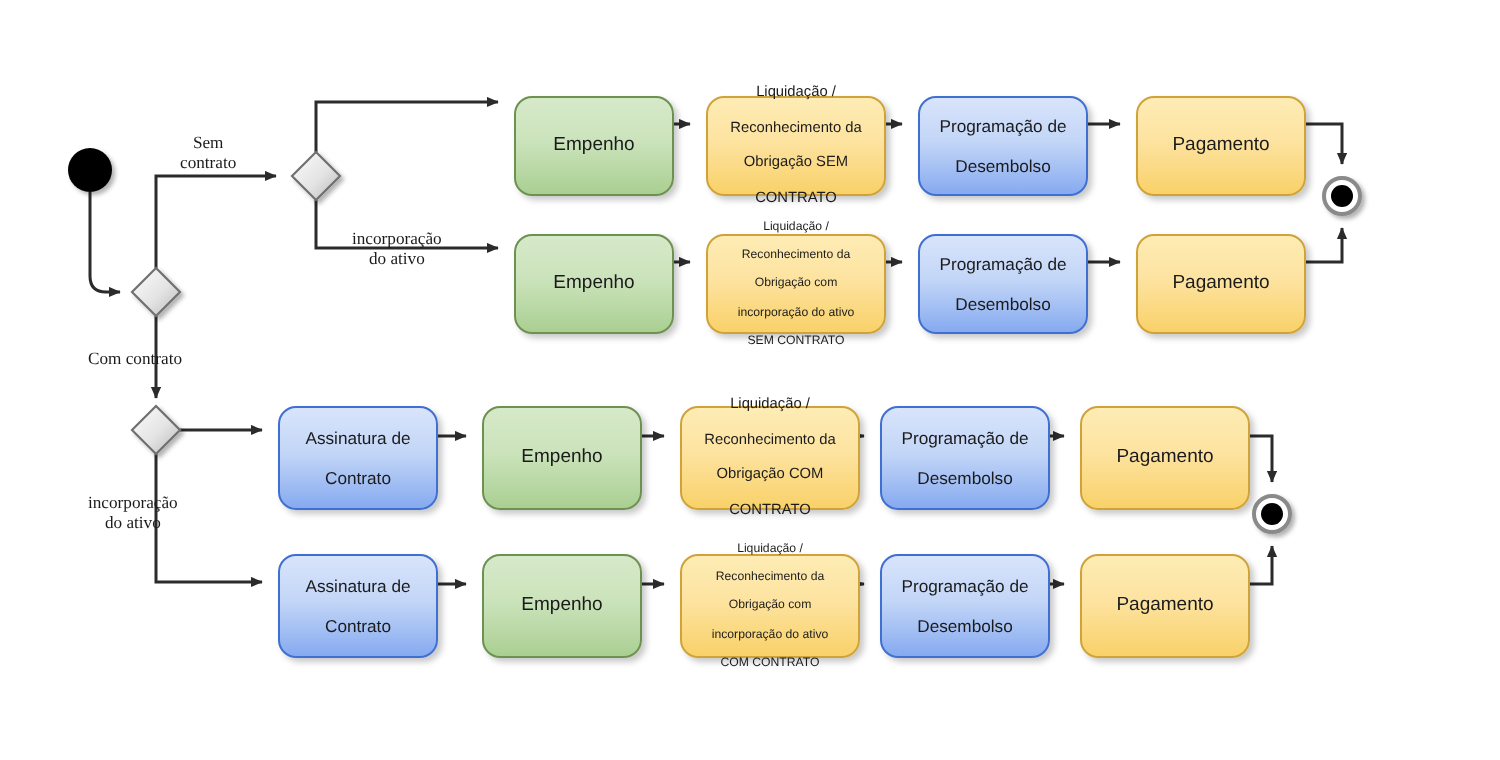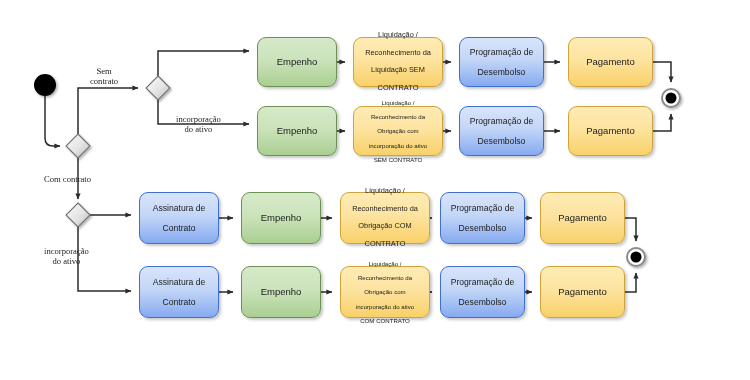--- a/index.html
+++ b/index.html
@@ -28,20 +28,21 @@
     box-sizing: border-box;
     border-radius: 9px;
     display: flex;
     align-items: center;
     justify-content: center;
     text-align: center;
     color: #1b1b1b;
     line-height: 1.18;
     padding: 2px 4px;
     box-shadow: 2px 2px 3px rgba(0,0,0,0.22);
+    margin-top: 11px;
   }
   .node-box span { display: block; width: 100%; }
   .box-green {
     background: linear-gradient(to bottom, #d6e9c9 0%, #cbe3bb 45%, #aacf92 100%);
     border: 1.3px solid #6d9150;
     text-align: center;
   }
   .box-blue {
     background: linear-gradient(to bottom, #d8e4fb 0%, #c3d6f7 45%, #86aaf0 100%);
     border: 1.3px solid #3f6fd0;
@@ -153,21 +154,21 @@
 
   <div class="node-box box-green" style="left:257px; top:37px; width:80px; height:50px; font-size:9.5px;">
     <span>
         <span>Empenho</span>
       </span>
   </div>
   <div class="node-box box-yellow" style="left:353px; top:37px; width:90px; height:50px; font-size:7.4px;">
     <span>
       <span>Liquidação /</span><br>
       <span>Reconhecimento da</span><br>
-      <span>Liquidação SEM</span><br>
+      <span>Obrigação SEM</span><br>
       <span>CONTRATO</span>
     </span>
   </div>
   <div class="node-box box-blue" style="left:459px; top:37px; width:85px; height:50px; font-size:8.6px;">
     <span>
       <span>Programação de</span><br>
       <span>Desembolso</span>
     </span>
   </div>
   <div class="node-box box-yellow" style="left:568px; top:37px; width:85px; height:50px; font-size:9.5px;">

